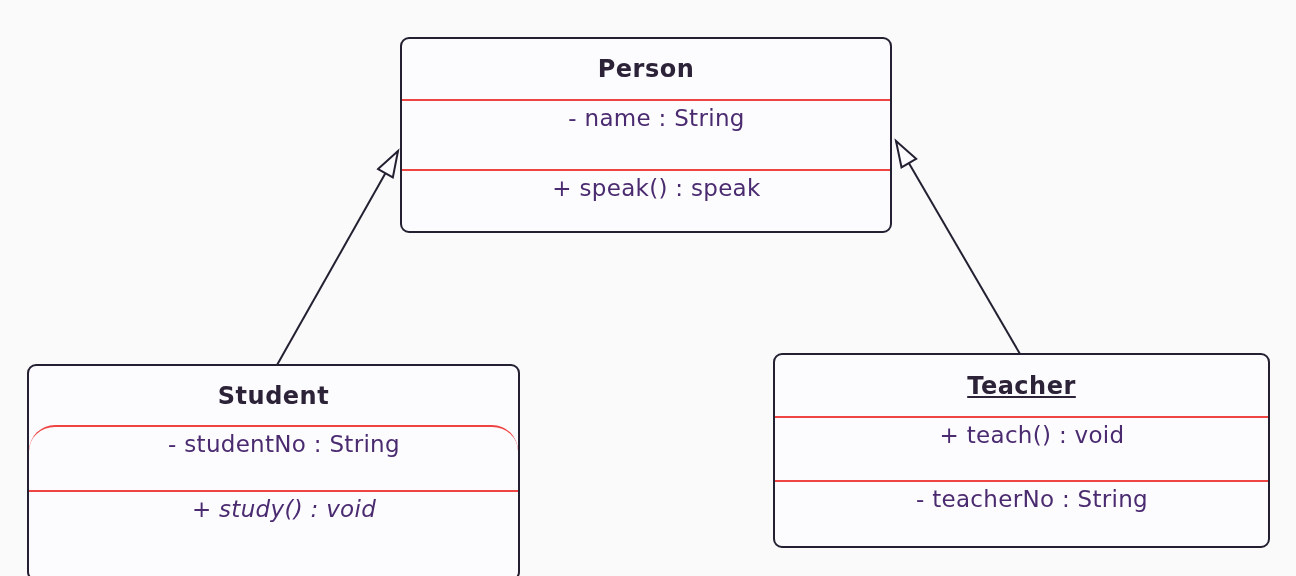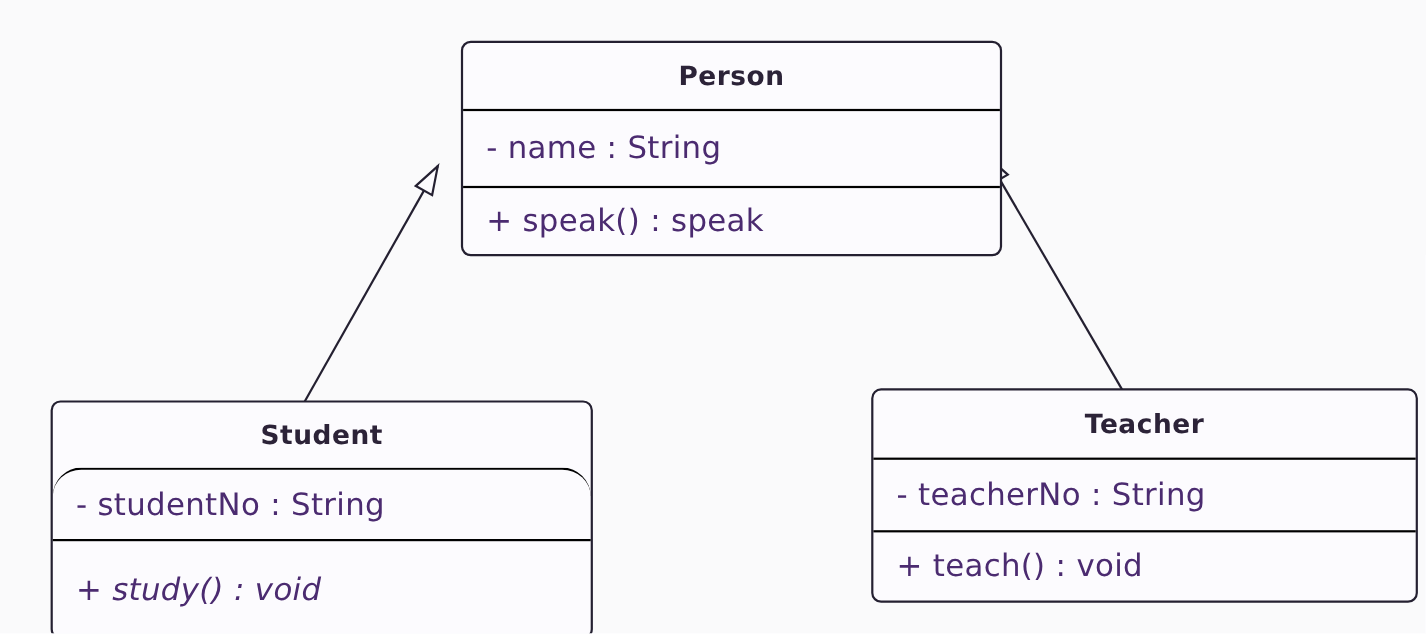--- a/index.html
+++ b/index.html
@@ -21,58 +21,57 @@
     width: 1296px; height: 576px;
   }
   .uml-class {
     position: absolute;
     box-sizing: border-box;
     background: #fcfbfe;
     border: 2px solid #242031;
     border-radius: 9px;
     display: flex;
     flex-direction: column;
-    margin-left: 19px;
   }
   .uml-title {
     box-sizing: border-box;
     display: flex;
     align-items: center;
     justify-content: center;
     font-weight: bold;
     font-size: 24px;
     letter-spacing: 0.5px;
     color: #2c2338;
   }
   .uml-compartment {
     box-sizing: border-box;
-    border-top: 2px solid #000000;
+    border-top: 2px solid #ef4444;
     display: flex;
-    flex-direction: column;
+    flex-direction: row;
     justify-content: center;
     padding-left: 21px;
     color: #4b2b70;
-    font-size: 28px;
+    font-size: 23px;
     letter-spacing: 0.3px;
     line-height: 34px;
   }
   .uml-member { white-space: pre; }
 
   .person  { left: 400px; top: 37px;  width: 492px; height: 196px; }
   .person  .uml-title { height: 60px; }
   .person  .attrs     { height: 70px; }
   .person  .methods   { flex: 1; }
 
   .student { left: 27px;  top: 364px; width: 493px; height: 217px; }
   .student .uml-title { height: 59px; }
   .student .attrs     { height: 65px; border-radius: 26px; }
   .student .methods   { flex: 1; font-style: italic; }
 
   .teacher { left: 773px; top: 353px; width: 497px; height: 195px; }
-  .teacher .uml-title { height: 61px; }
+  .teacher .uml-title { height: 61px; text-decoration: underline; }
   .teacher .attrs     { height: 66px; }
   .teacher .methods   { flex: 1; }
 </style>
 </head>
 <body>
 
 <div class="canvas">
 
   <svg class="connectors" viewBox="0 0 1296 576" xmlns="http://www.w3.org/2000/svg">
     <defs>
@@ -99,21 +98,21 @@
     <div class="uml-compartment attrs">
       <div class="uml-member">- studentNo : String</div>
     </div>
     <div class="uml-compartment methods">
       <div class="uml-member">+ study() : void</div>
     </div>
   </div>
 
   <div class="uml-class teacher">
     <div class="uml-title">Teacher</div>
+    <div class="uml-compartment methods">
+      <div class="uml-member">+ teach() : void</div>
+    </div>
     <div class="uml-compartment attrs">
       <div class="uml-member">- teacherNo : String</div>
-    </div>
-    <div class="uml-compartment methods">
-      <div class="uml-member">+ teach() : void</div>
     </div>
   </div>
 
 </div>
 
 </body></html>

